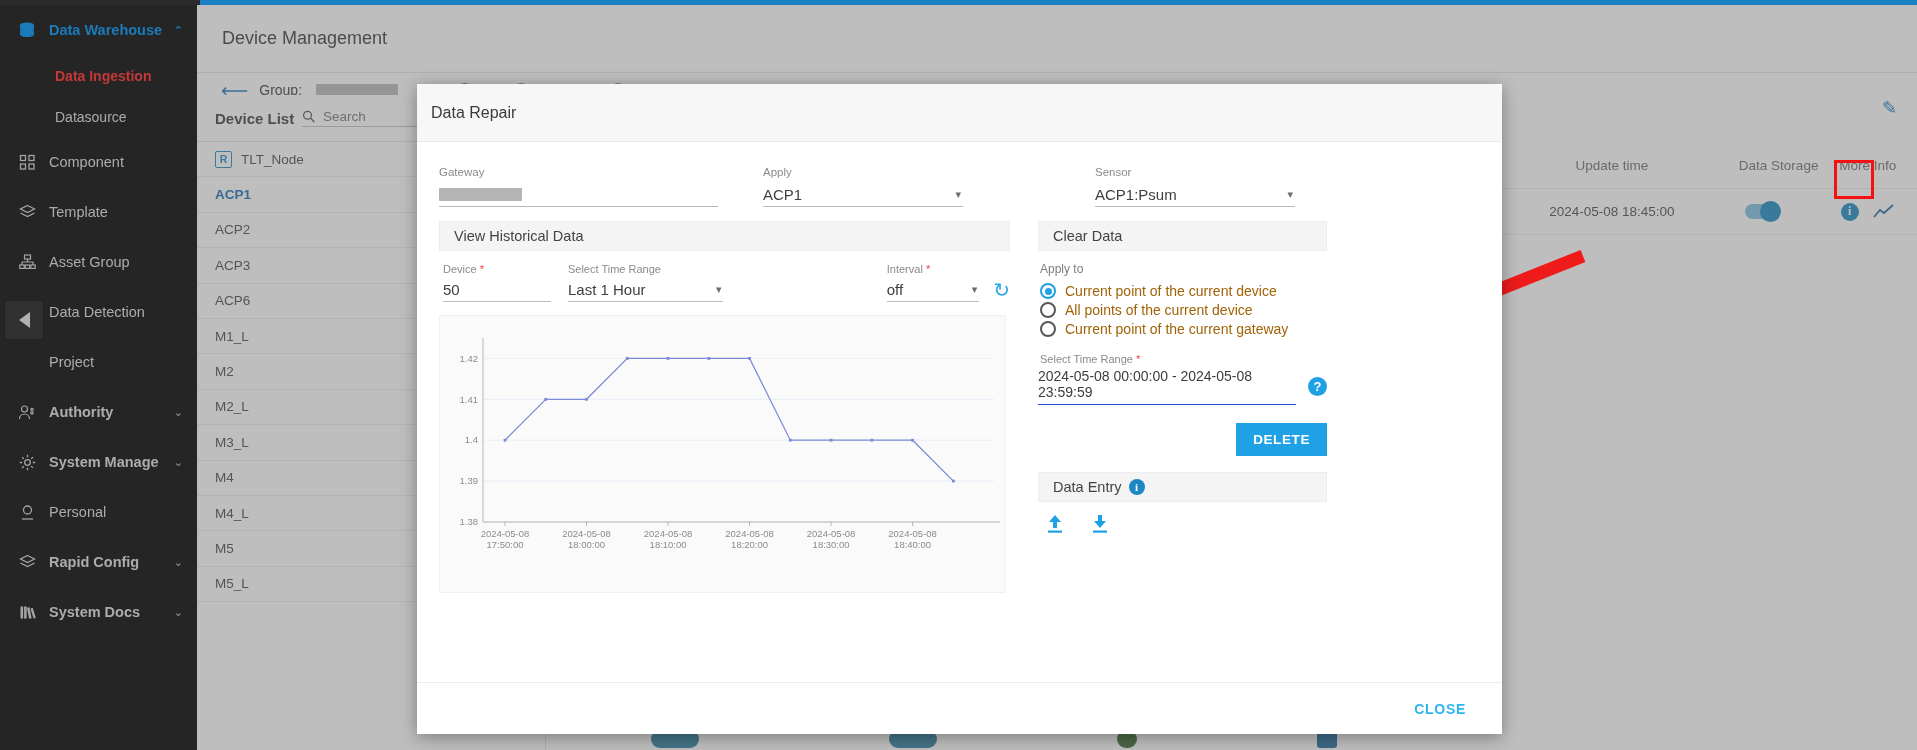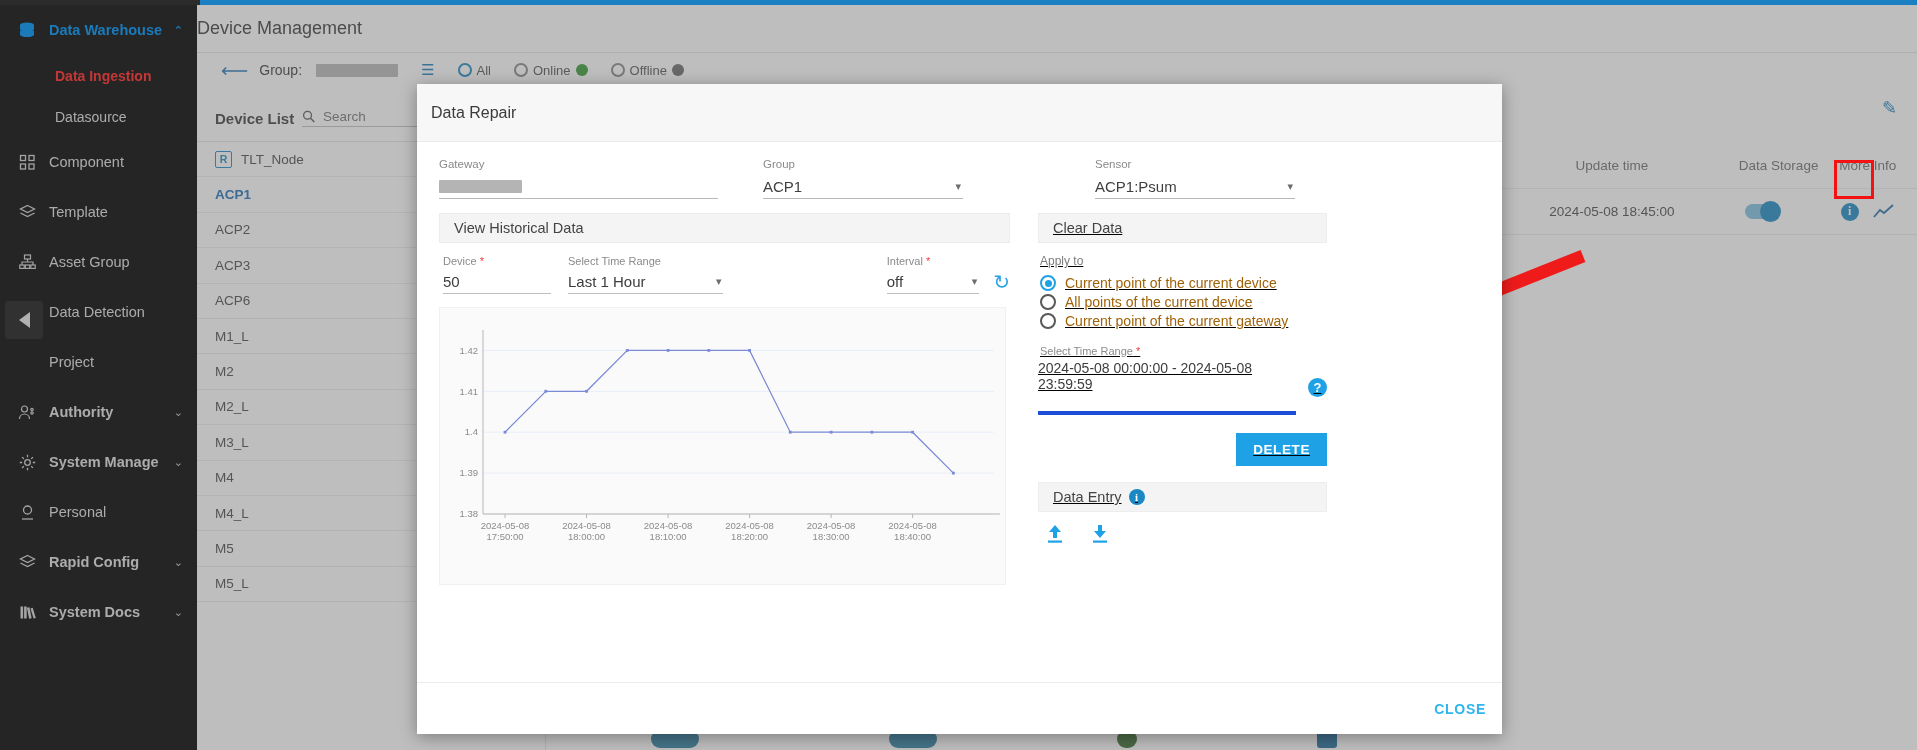--- a/index.html
+++ b/index.html
@@ -56,22 +56,22 @@
     border-bottom: 8px solid transparent;
     border-right: 11px solid #d8d8d8;
   }
 
   
   .main {
     position: absolute; left: 197px; top: 5px; width: 1720px; height: 745px;
     background: #ffffff;
   }
   .page-title-bar {
-    height: 48px; display: flex; align-items: center;
-    border-bottom: 1px solid #e6e6e6;
+    height: 68px; display: flex; align-items: center;
+    padding-left: 25px; border-bottom: 1px solid #e6e6e6;
     background: #fff;
   }
   .page-title { font-size: 18px; color: #3a3a3a; }
 
   .group-bar {
     height: 34px; display: flex; align-items: center; gap: 11px;
     padding-left: 24px; font-size: 14px; color: #3c3c3c;
   }
   .back-arrow { color: #2378b5; font-size: 19px; line-height: 1; }
   .group-redact {
@@ -163,21 +163,21 @@
     position: absolute; left: 417px; top: 84px; width: 1085px; height: 650px;
     background: #ffffff; box-shadow: 0 3px 16px rgba(0,0,0,0.35);
   }
   .modal-head {
     height: 58px; background: #f7f7f7; display: flex; align-items: center;
     padding-left: 14px; border-bottom: 1px solid #ebebeb;
   }
   .modal-title { font-size: 16px; color: #3b3b3b; }
   .modal-body { padding: 16px 22px 0 22px; }
 
-  .field-row { display: flex; gap: 1px; }
+  .field-row { display: flex; gap: 1px; margin-top: 8px; }
   .field { position: relative; }
   .field .flabel {
     font-size: 11.5px; color: #8a8a8a; margin-bottom: 4px; display:block;
   }
   .field .fline {
     border-bottom: 1px solid #b8b8b8; height: 25px;
     display: flex; align-items: center; justify-content: space-between;
   }
   .field .fval { font-size: 15px; color: #3f3f3f; }
   .field .fval.redact {
@@ -186,21 +186,21 @@
   .chev-dn { font-size: 11px; color: #6d6d6d; margin-right: 2px; }
 
   .section-head {
     height: 30px; background: #f4f4f4; display: flex; align-items: center;
     padding-left: 14px; font-size: 14.5px; color: #434343; gap: 7px;
     border: 1px solid #ededed;
   }
 
   .panes { display: flex; gap: 28px; margin-top: 14px; }
   .pane-left { width: 571px; }
-  .pane-right { width: 289px; text-decoration: underline; }
+  .pane-right { width: 289px; }
 
   .ctl-row { display: flex; align-items: flex-end; gap: 0; margin-top: 12px; padding-left: 4px; }
   .ctl { position: relative; }
   .ctl .clabel { font-size: 11px; color: #8a8a8a; display:block; margin-bottom: 3px; }
   .ctl .clabel .req { color: #f23a3a; }
   .ctl .cline {
     border-bottom: 1px solid #bdbdbd; height: 24px; display: flex;
     align-items: center; justify-content: space-between;
   }
   .ctl .cval { font-size: 15px; color: #3d3d3d; }
@@ -224,40 +224,40 @@
     width: 7px; height: 7px; border-radius: 50%; background: #1fa1e5;
   }
   .radio-line .rl { font-size: 14px; color: #a16207; }
 
   .tr-label { font-size: 11px; color: #8a8a8a; margin: 16px 0 3px 2px; }
   .tr-label .req { color: #f23a3a; }
   .tr-line {
     display: flex; align-items: center; gap: 12px;
   }
   .tr-value {
-    flex: 1; font-size: 14px; color: #3d3d3d; border-bottom: 4px solid #1d4ed8;
-    padding-bottom: 19px;
+    flex: 1; font-size: 14px; color: #3d3d3d; border-bottom: 1px solid #1d4ed8;
+    padding-bottom: 4px;
   }
   .q-dot {
     width: 19px; height: 19px; border-radius: 50%; background: #1fa1e5; color: #fff;
     font-size: 13px; font-weight: bold; display:flex; align-items:center; justify-content:center;
     flex: none;
   }
   .del-wrap { display: flex; justify-content: flex-end; margin-top: 18px; align-items: flex-end; }
   .del-btn {
     background: #1fa1e5; color: #fff; font-size: 13.5px; font-weight: bold;
     letter-spacing: .6px; padding: 9px 17px; border: none; cursor: pointer;
   }
   .entry-icons { display: flex; gap: 27px; padding: 12px 0 0 8px; }
   .entry-icons .ic { color: #1fa1e5; font-size: 19px; line-height: 1; }
 
   .modal-foot {
     position: absolute; left: 0; right: 0; bottom: 0; height: 52px;
     border-top: 1px solid #ececec; display: flex; align-items: center;
-    justify-content: flex-end; padding-right: 16px; background:#fff;
+    justify-content: flex-end; padding-right: 36px; background:#fff;
   }
   .close-btn {
     background: none; border: none; color: #2eb6ef; font-size: 14px;
     font-weight: bold; letter-spacing: .7px; cursor: pointer;
     font-family: "Liberation Sans", sans-serif;
   }
   .ax-txt { font-size: 9.5px; fill: #8b8b8b; font-family: "Liberation Sans", sans-serif; }
 </style>
 </head>
 <body>
@@ -528,21 +528,21 @@
 
       <div class="field-row">
         <div class="field" style="width:279px;">
           <span class="flabel">Gateway</span>
           <div class="fline">
               <span class="fval redact"></span>
             </div>
         </div>
         <div class="field" style="width:43px;"></div>
         <div class="field" style="width:200px;">
-          <span class="flabel">Group</span>
+          <span class="flabel">Apply</span>
           <div class="fline">
             <span class="fval">ACP1</span>
             <span class="chev-dn">▾</span>
           </div>
         </div>
         <div class="field" style="width:130px;"></div>
         <div class="field" style="width:200px;">
           <span class="flabel">Sensor</span>
           <div class="fline">
             <span class="fval">ACP1:Psum</span>

